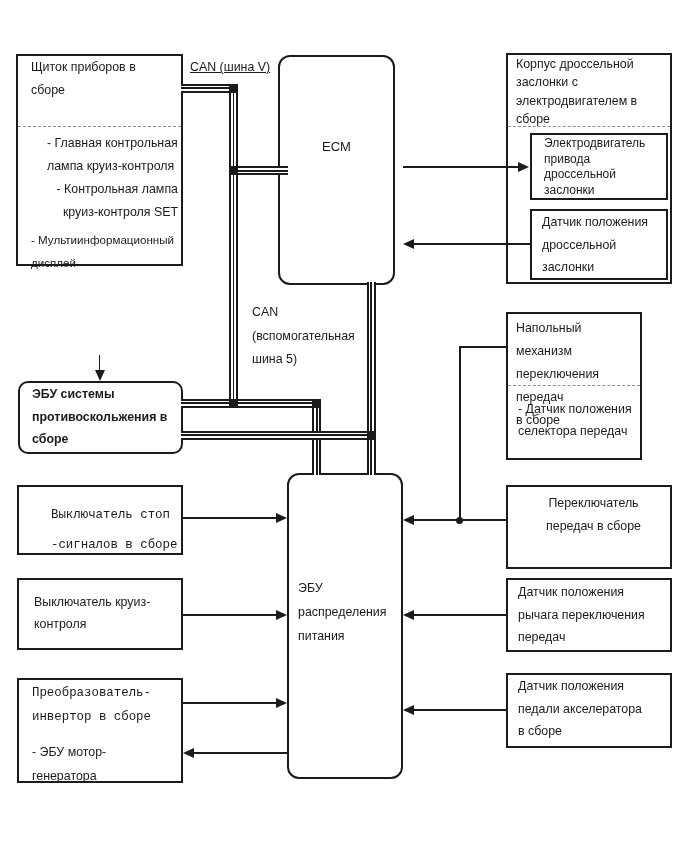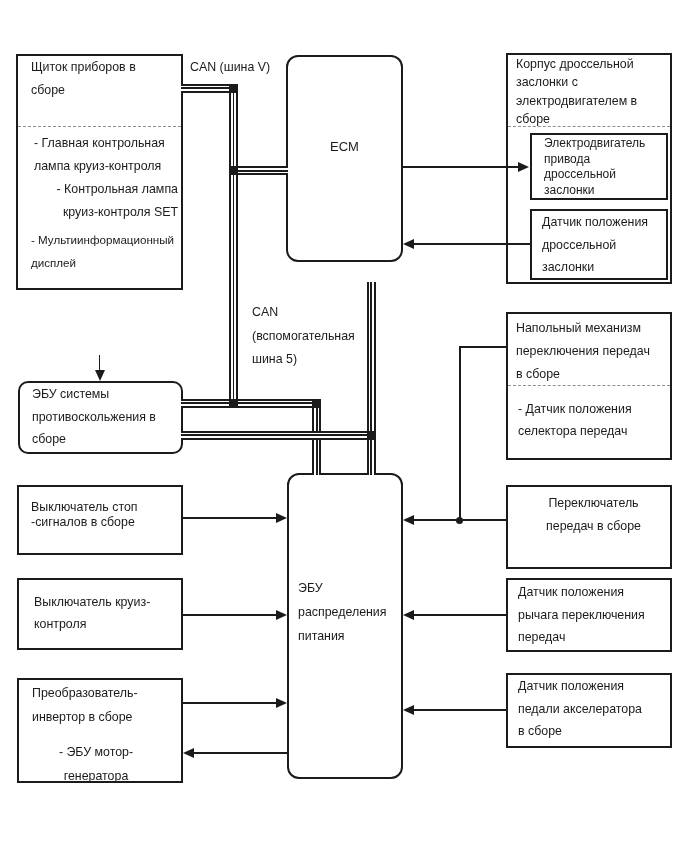--- a/index.html
+++ b/index.html
@@ -1,55 +1,55 @@
 <!DOCTYPE html>
 <html><head>
 <meta charset="utf-8">
 <style>
   html,body{margin:0;padding:0;background:#ffffff;}
   .stage{position:relative;width:689px;height:854px;background:#ffffff;overflow:hidden;
          font-family:"Liberation Sans",sans-serif;color:#1b1b1b;}
   .box{position:absolute;border:2px solid #1b1b1b;background:#ffffff;box-sizing:border-box;}
   .rounded{border-radius:12px;}
-  .rounded-sm{border-radius:10px;}
+  .rounded-sm{border-radius:10px;font-weight:bold;}
   .txt{position:absolute;white-space:pre-line;font-size:12.4px;line-height:23px;color:#1b1b1b;}
   .divider{position:absolute;left:0;right:0;border-top:1.5px dashed #8f8f8f;height:0;}
   .bus-h{position:absolute;height:9px;
     background:linear-gradient(to bottom,#1b1b1b 0 2px,#ffffff 2px 3.5px,#1b1b1b 3.5px 5.5px,#ffffff 5.5px 7px,#1b1b1b 7px 9px);}
   .bus-v{position:absolute;width:9px;
     background:linear-gradient(to right,#1b1b1b 0 2px,#ffffff 2px 3.5px,#1b1b1b 3.5px 5.5px,#ffffff 5.5px 7px,#1b1b1b 7px 9px);}
   .patch{position:absolute;width:9px;height:9px;background:#1b1b1b;}
   .line-h{position:absolute;height:1.5px;background:#1b1b1b;}
   .line-v{position:absolute;width:1.5px;background:#1b1b1b;}
   .ah{position:absolute;width:0;height:0;}
   .ah-r{border-left:11px solid #1b1b1b;border-top:5px solid transparent;border-bottom:5px solid transparent;}
   .ah-l{border-right:11px solid #1b1b1b;border-top:5px solid transparent;border-bottom:5px solid transparent;}
   .ah-d{border-top:11px solid #1b1b1b;border-left:5px solid transparent;border-right:5px solid transparent;}
   .dot{position:absolute;width:7px;height:7px;border-radius:50%;background:#1b1b1b;}
 </style>
 </head>
 <body>
 
 <div class="stage">
 
-  <div class="box" style="left:16px;top:54px;width:167px;height:236px;">
+  <div class="box" style="left:16px;top:54px;width:167px;height:212px;">
     <div class="txt" style="left:13px;top:0px;right:3px;">Щиток приборов в
 сборе</div>
     <div class="divider" style="top:70px;"></div>
-    <div class="txt" style="left:16px;top:76px;right:3px;">- Главная контрольная
+    <div class="txt" style="left:29px;top:76px;right:3px;">- Главная контрольная
 лампа круиз-контроля</div>
     <div class="txt" style="left:13px;top:122px;right:3px;text-align:right;">- Контрольная лампа
 круиз-контроля SET</div>
     <div class="txt" style="left:13px;top:172px;right:3px;font-size:11.6px;">- Мультиинформационный
 дисплей</div>
   </div>
 
-  <div class="txt" style="left:190px;top:56px;width:110px;">CAN (шина V)</div>
+  <div class="txt" style="left:190px;top:56px;width:110px;text-decoration:underline;">CAN (шина V)</div>
 
-  <div class="box rounded" style="left:286px;top:55px;width:117px;height:207px;">
+  <div class="box rounded" style="left:278px;top:55px;width:117px;height:230px;">
     <div class="txt" style="left:0;right:0;top:80px;text-align:center;font-size:13px;line-height:20px;">ECM</div>
   </div>
 
   <div class="box" style="left:506px;top:53px;width:166px;height:231px;">
     <div class="txt" style="left:8px;top:0px;right:2px;line-height:18.3px;">Корпус дроссельной
 заслонки с
 электродвигателем в
 сборе</div>
     <div class="divider" style="top:71px;"></div>
   </div>
@@ -69,49 +69,49 @@
 (вспомогательная
 шина 5)</div>
 
 
   <div class="box rounded-sm" style="left:18px;top:381px;width:165px;height:73px;">
     <div class="txt" style="left:12px;top:0px;right:2px;line-height:22.5px;">ЭБУ системы
 противоскольжения в
 сборе</div>
   </div>
 
-  <div class="box" style="left:506px;top:312px;width:166px;height:148px;padding-left:28px;">
+  <div class="box" style="left:506px;top:312px;width:136px;height:148px;padding-left:28px;">
     <div class="txt" style="left:8px;top:3px;right:2px;">Напольный механизм
 переключения передач
 в сборе</div>
     <div class="divider" style="top:71px;"></div>
     <div class="txt" style="left:10px;top:84px;right:2px;line-height:22px;">- Датчик положения
 селектора передач</div>
   </div>
 
   <div class="box rounded" style="left:287px;top:473px;width:116px;height:306px;">
     <div class="txt" style="left:9px;top:101px;right:2px;line-height:24px;">ЭБУ
 распределения
 питания</div>
   </div>
 
   <div class="box" style="left:17px;top:485px;width:166px;height:70px;">
-    <div class="txt" style="left:12px;top:13px;right:3px;line-height:15px;">Выключатель стоп
+    <div class="txt" style="left:32px;top:13px;right:3px;line-height:30px;font-family:Liberation Mono, monospace;">Выключатель стоп
 -сигналов в сборе</div>
   </div>
 
   <div class="box" style="left:17px;top:578px;width:166px;height:72px;">
     <div class="txt" style="left:15px;top:11px;right:3px;line-height:22px;">Выключатель круиз-
 контроля</div>
   </div>
 
   <div class="box" style="left:17px;top:678px;width:166px;height:105px;">
-    <div class="txt" style="left:13px;top:1px;right:20px;line-height:24px;">Преобразователь-
+    <div class="txt" style="left:13px;top:1px;right:20px;line-height:24px;font-family:Liberation Mono, monospace;">Преобразователь-
 инвертор в сборе</div>
-    <div class="txt" style="left:13px;top:60px;right:21px;line-height:24px;text-align:center;">- ЭБУ мотор-генератора</div>
+    <div class="txt" style="left:13px;top:60px;right:21px;line-height:24px;">- ЭБУ мотор-генератора</div>
   </div>
 
   <div class="box" style="left:506px;top:485px;width:166px;height:84px;text-align:center;">
     <div class="txt" style="left:11px;top:5px;right:2px;">Переключатель
 передач в сборе</div>
   </div>
 
   <div class="box" style="left:506px;top:578px;width:166px;height:74px;">
     <div class="txt" style="left:10px;top:1px;right:2px;line-height:22.5px;">Датчик положения
 рычага переключения

